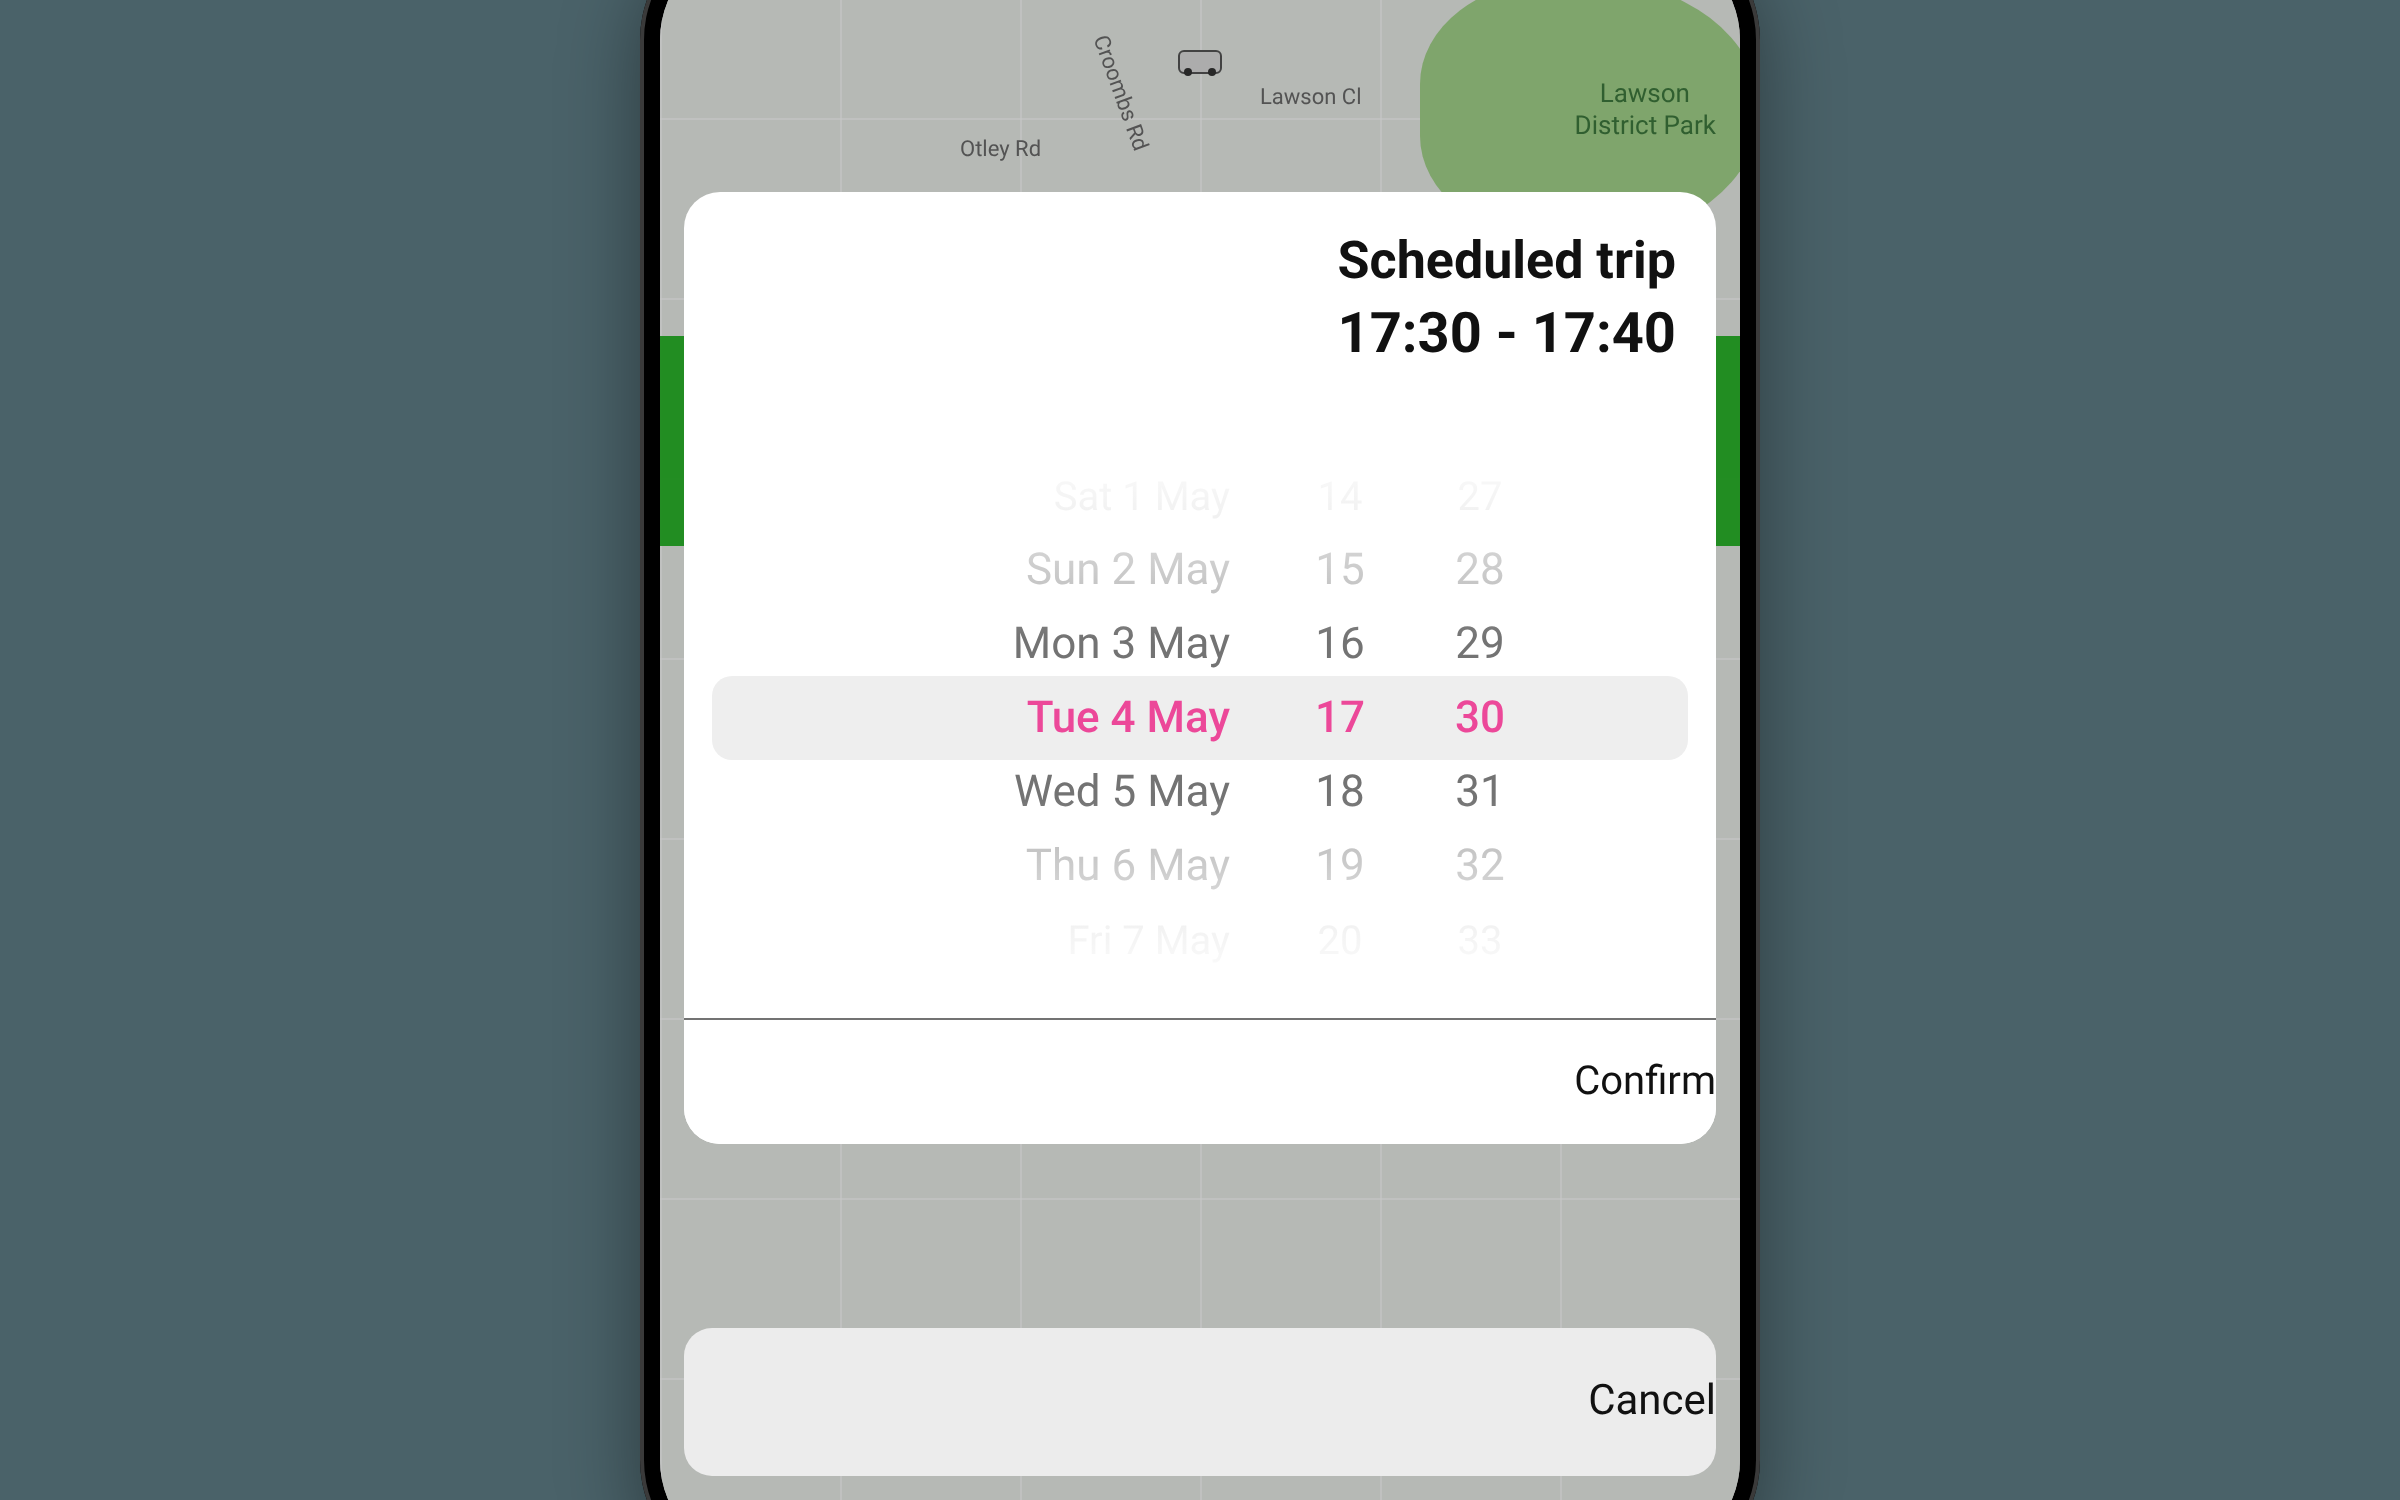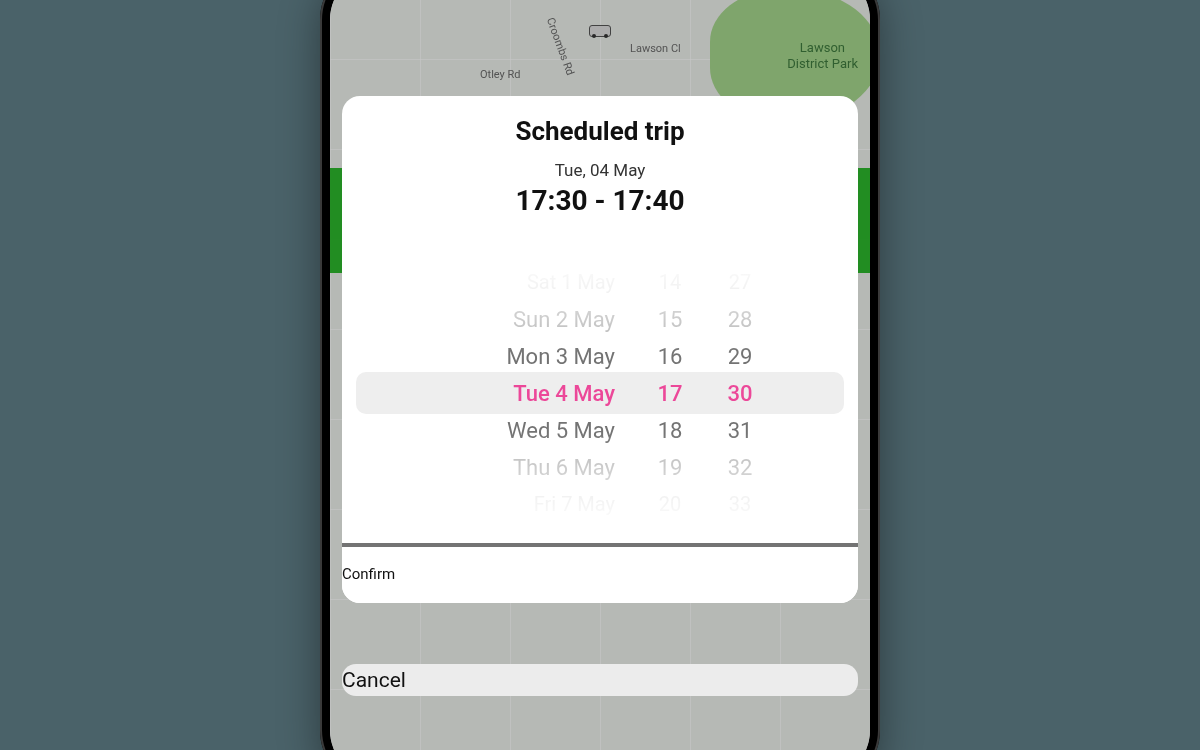--- a/index.html
+++ b/index.html
@@ -88,21 +88,21 @@
     left: 12px;
     right: 12px;
     top: 126px;
     background: #fff;
     border-radius: 18px;
     overflow: hidden;
     display: flex;
     flex-direction: column;
   }
   .modal-header {
-    text-align: center;
+    text-align: right;
     padding: 20px 20px 16px;
   }
   .modal-title {
     font-size: 26px;
     font-weight: 700;
     color: #111;
   }
   .modal-date {
     margin-top: 14px;
     font-size: 17px;
@@ -169,40 +169,40 @@
   .picker-columns { z-index: 2; }
   .picker-row.sel { color: #ec4899; font-weight: 500; }
 
   .picker-col .picker-row:nth-child(1),
   .picker-col .picker-row:nth-last-child(1){ opacity:.25; font-size:20px}
   .picker-col .picker-row:nth-child(2),
   .picker-col .picker-row:nth-last-child(2){ opacity:.55;}
 
   
   .confirm-btn {
-    border-top: 4px solid #737373;
-    text-align: left;
-    font-size: 15px;
+    border-top: 1px solid #737373;
+    text-align: right;
+    font-size: 20px;
     color: #111;
     padding: 18px 0 20px;
     cursor: pointer;
     background:#fff;
   }
 
   
   .cancel-btn {
     position: absolute;
     left: 12px; right: 12px;
     top: 694px;
     background: #ececec;
     border-radius: 14px;
-    text-align: left;
+    text-align: right;
     font-size: 21px;
     color: #111;
-    padding: 4px 0;
+    padding: 25px 0;
     cursor: pointer;
   }
 </style>
 </head>
 <body>
 
 <div class="phone">
   <div class="phone-inner">
 
     <div class="map-bg">
@@ -214,21 +214,20 @@
       <span class="map-label" style="left:150px;top:98px;">Otley Rd</span>
       <span class="map-label" style="right:25px;top:70px;color:#3e7a3e;font-size:13px">Lawson</span>
       <span class="map-label" style="right:12px;top:86px;color:#3e7a3e;font-size:13px">District Park</span>
     </div>
 
     <div class="green-band"></div>
 
     <div class="modal">
       <div class="modal-header">
         <div class="modal-title">Scheduled trip</div>
-        <div class="modal-date">Tue, 04 May</div>
         <div class="modal-time">17:30 - 17:40</div>
       </div>
 
       <div class="picker">
         <div class="picker-selection"></div>
         <div class="picker-columns">
           <div class="picker-col col-date" style="padding-top: 20.5px;">
               <div class="picker-row">Sat 1 May</div>
               <div class="picker-row">Sun 2 May</div>
               <div class="picker-row">Mon 3 May</div>

